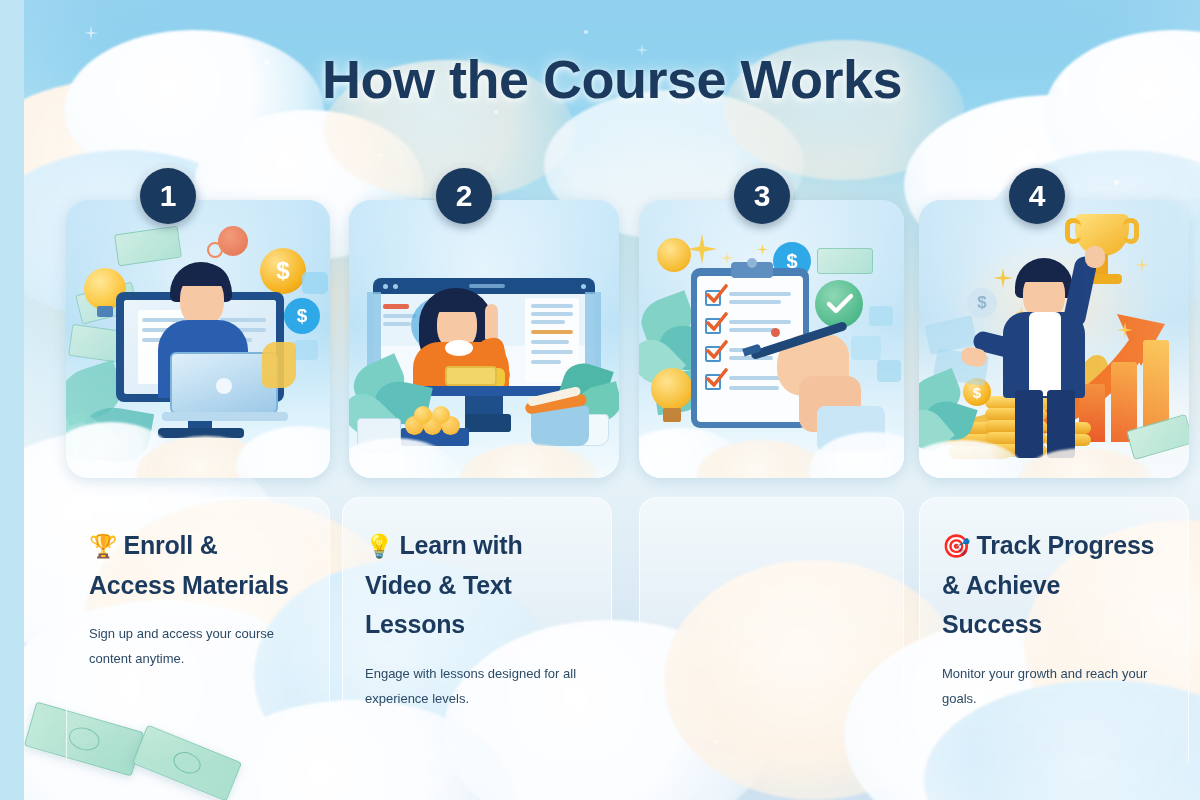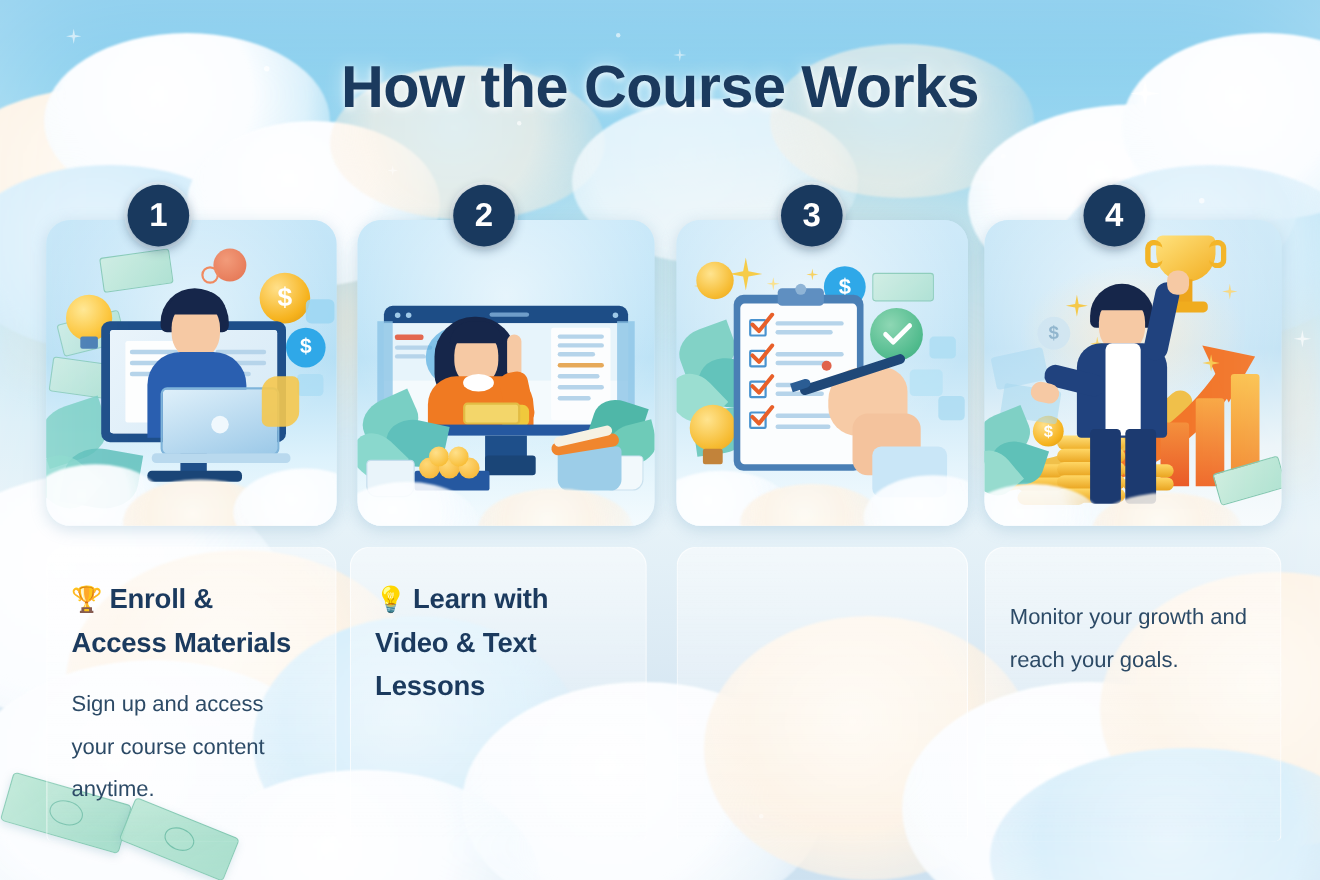--- a/index.html
+++ b/index.html
@@ -4,21 +4,21 @@
 <style>
   * { margin:0; padding:0; box-sizing:border-box; }
   html,body { width:1200px; height:800px; overflow:hidden; }
   body {
     font-family:"Liberation Sans", sans-serif;
     position:relative;
     background:#bfe4f4;
   }
 
   
-  #stage { position:absolute; inset:0; overflow:hidden; }
+  #stage { position:absolute; inset:0; overflow:hidden;margin-left:24px; }
 
   .sky {
     position:absolute; inset:0;
     background:
       linear-gradient(180deg,
         #7dc8ec 0%,
         #8fd2ef 10%,
         #a6dcf2 22%,
         #c3e6f4 35%,
         #d9eef7 48%,
@@ -111,21 +111,21 @@
   }
   .card-head {
     font-size:25px; font-weight:bold;
     color:#1b3a5e; line-height:1.58;
     font-family:"Liberation Sans Narrow","Liberation Sans", sans-serif;
     letter-spacing:-.2px;
   }
   .card-head .ic { font-size:23px; margin-right:6px; }
   .card-body {
     margin-top:16px;
-    font-size:20px; color:#2c4a66; line-height:1.95;
+    font-size:13px; color:#2c4a66; line-height:1.95;
     font-family:"Liberation Sans Narrow","Liberation Sans", sans-serif;
   }
 
   
   .abs { position:absolute; }
   .mon-frame { position:absolute; border-radius:8px; background:#1e4f8a; }
   .mon-screen { position:absolute; background:#f2f8fc; border-radius:3px; overflow:hidden; }
   .line { position:absolute; background:#b6d4ea; border-radius:2px; }
   .plant-leaf { position:absolute; border-radius:50% 0 50% 0; background:#79cfc4; }
   .coin {
@@ -350,20 +350,21 @@
     </div>
 
     <div class="badge" style="left:412px;">
       <span>2</span>
     </div>
 
     <div class="card" style="left:318px; width:270px; height:268px;">
       <div class="card-head">
         <span class="ic">💡</span><span>Learn with Video &amp; Text Lessons</span>
       </div>
+      <div class="card-body">Engage with lessons designed for all experience levels.</div>
     </div>
   </div>
 
   <div class="col">
 
     <div class="panel" style="left:615px; width:265px;">
       <div class="pbg" style="background:
            radial-gradient(circle at 45% 28%, rgba(255,255,255,.6), rgba(255,255,255,0) 60%),
            linear-gradient(180deg,#cfeaf9 0%,#c2e4f6 45%,#e4f4fc 80%,#f5fbfe 100%);"></div>
 
@@ -520,20 +521,23 @@
 
       <div class="cl" style="left:-20px; top:240px; width:128px; height:72px; opacity:.9;"></div>
       <div class="cl cw" style="left:98px; top:248px; width:136px; height:68px; opacity:.85;"></div>
     </div>
 
     <div class="badge" style="left:985px;">
       <span>4</span>
     </div>
 
     <div class="card" style="left:895px; width:270px; height:268px;">
+      <div class="card-head">
+        <span class="ic">🎯</span><span>Track Progress &amp; Achieve Success</span>
+      </div>
       <div class="card-body">Monitor your growth and reach your goals.</div>
     </div>
   </div>
 
   <div class="float-bill" style="left:4px; top:716px; width:112px; height:46px; transform:rotate(16deg);"></div>
   <div class="float-bill" style="left:112px; top:742px; width:102px; height:42px; transform:rotate(22deg);"></div>
 
   <div class="vig"></div>
 </div>
 

